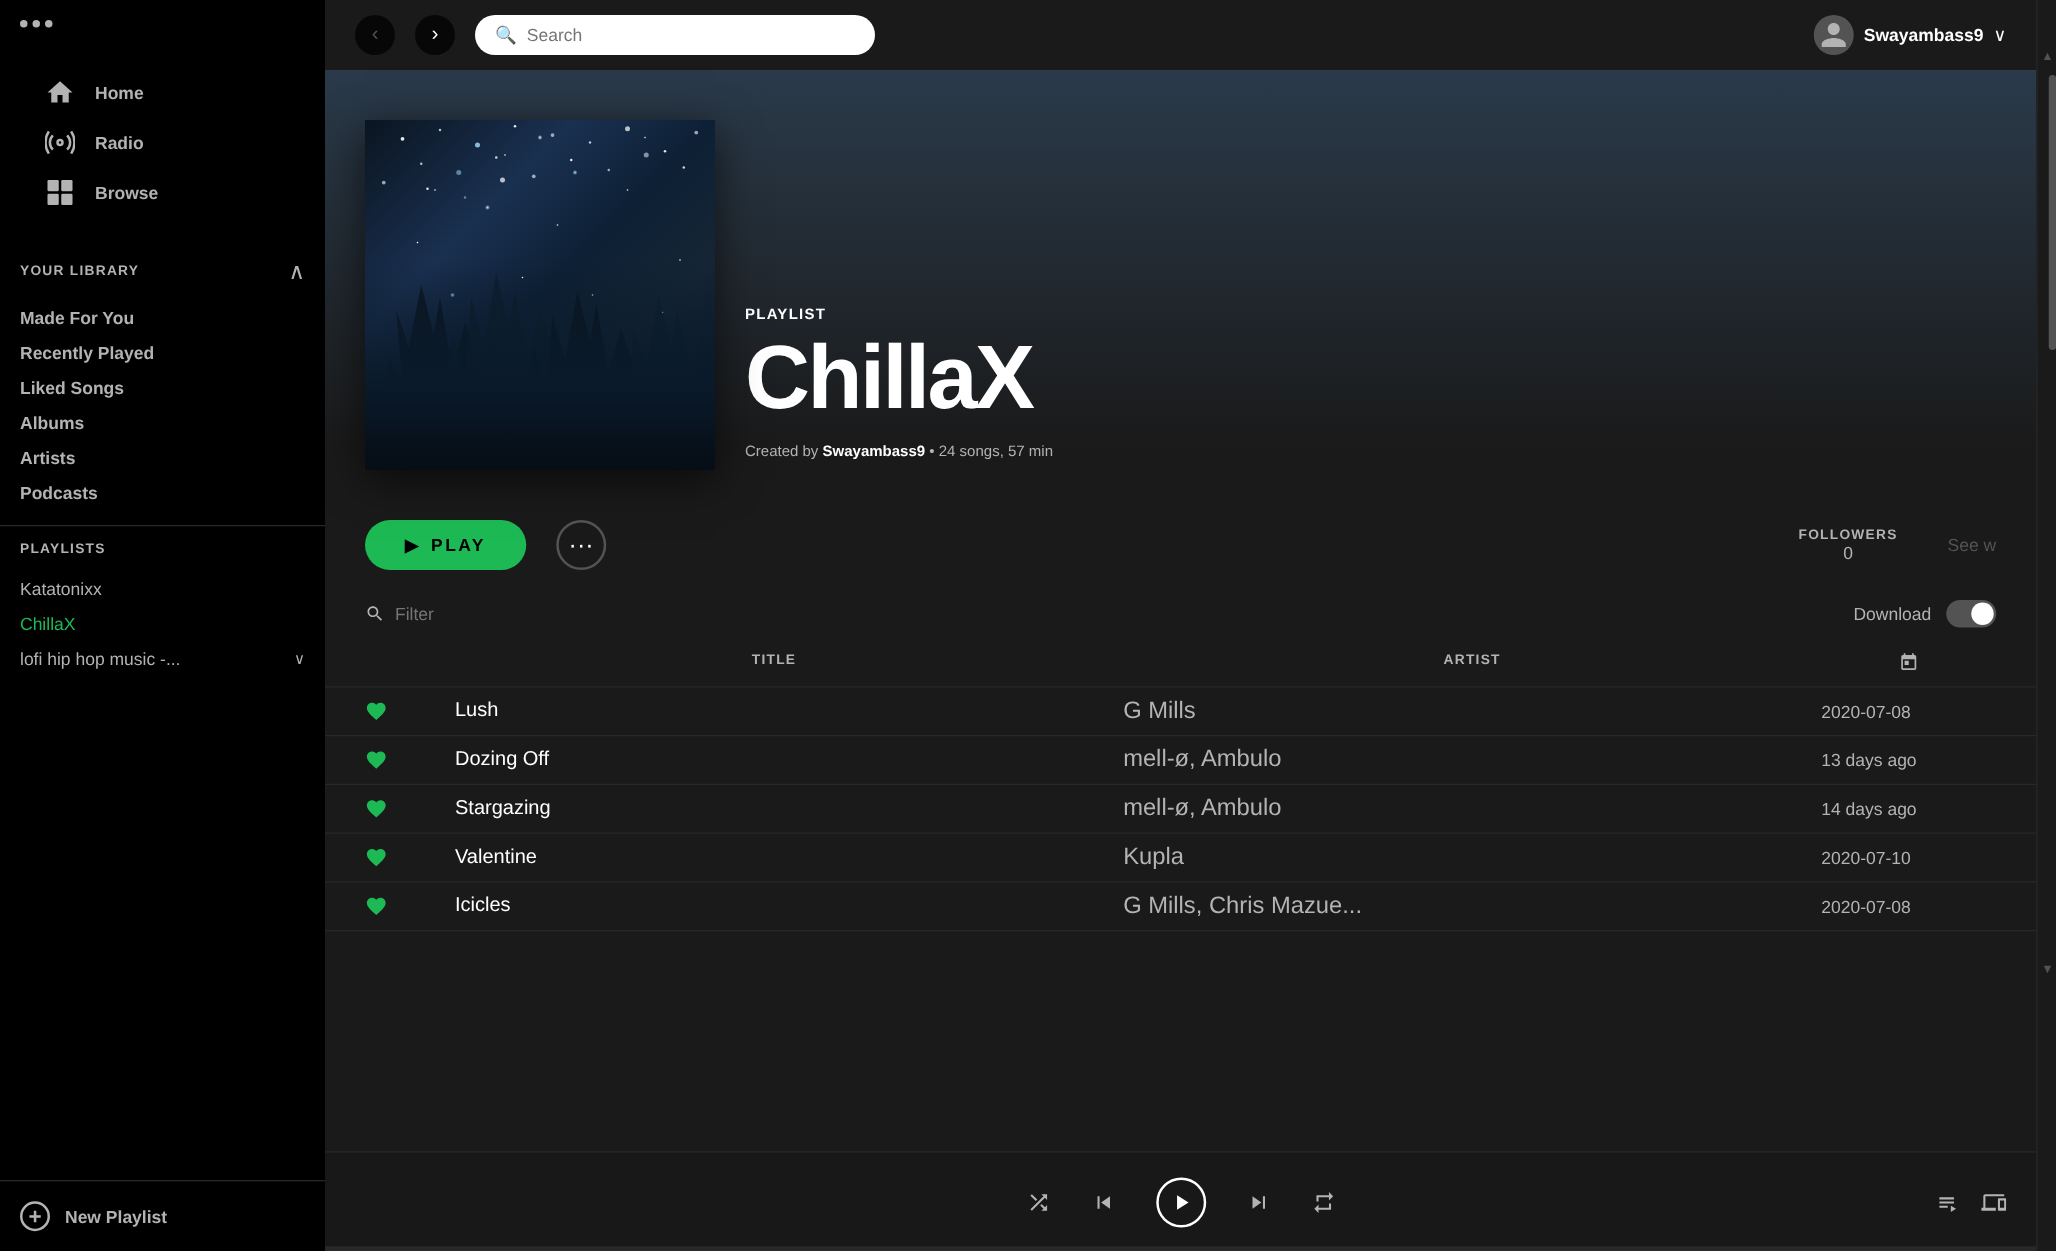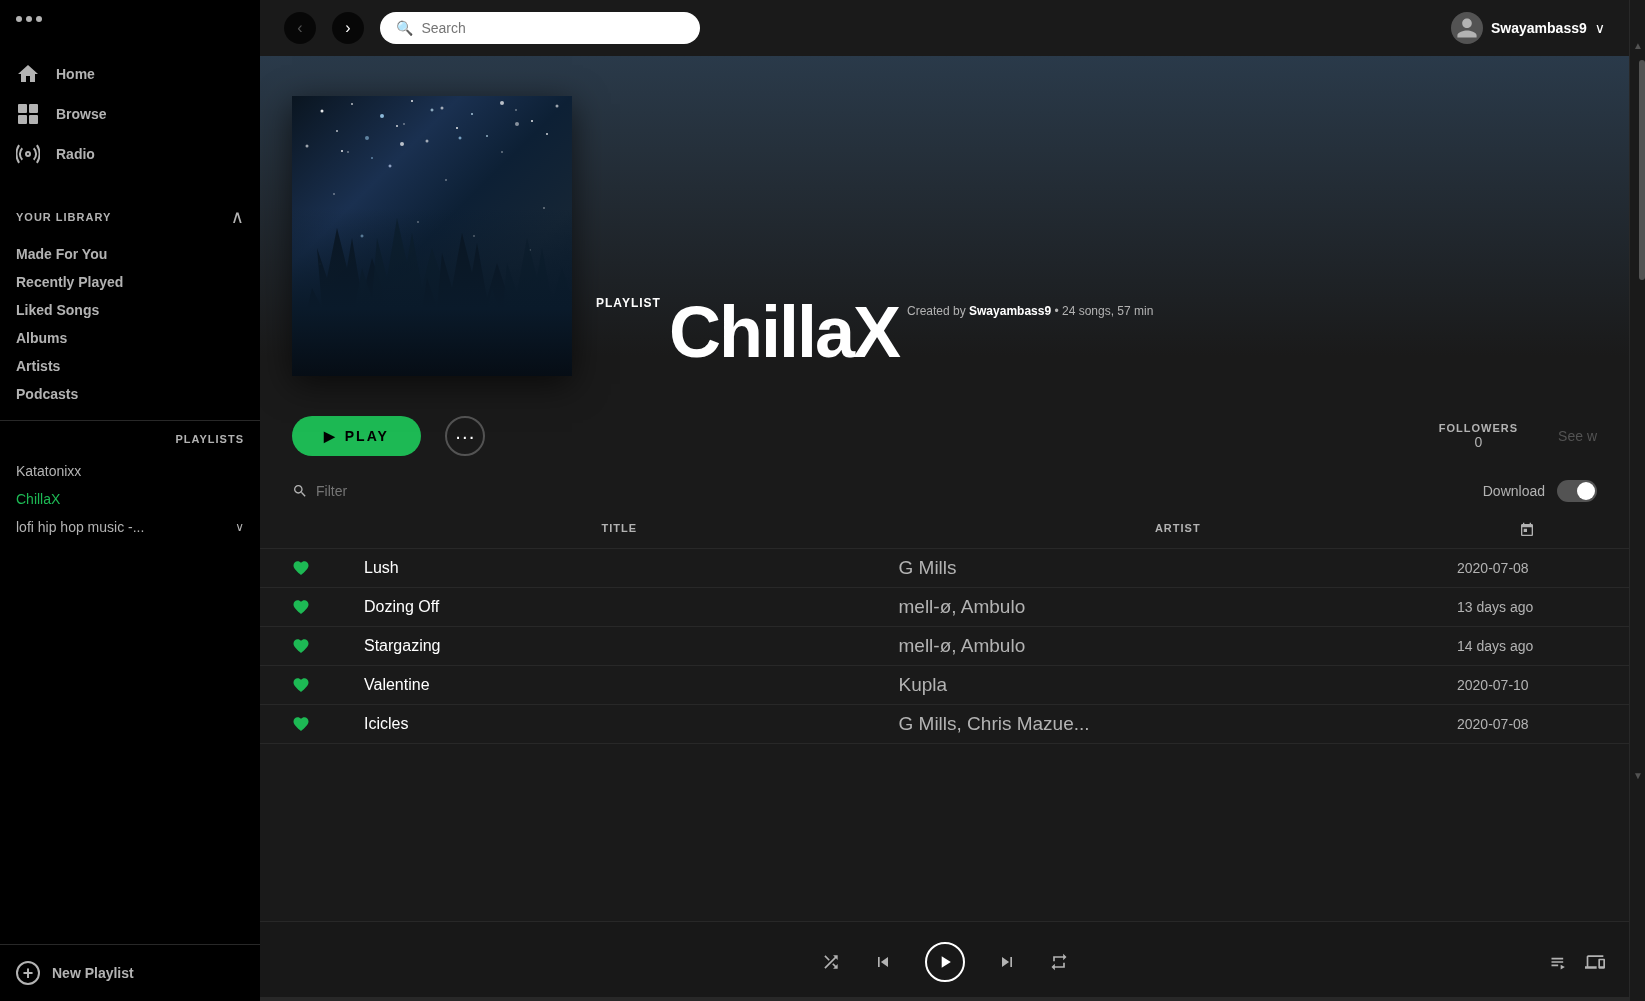--- a/index.html
+++ b/index.html
@@ -25,21 +25,21 @@
       width: 260px;
       background: #000;
       display: flex;
       flex-direction: column;
       flex-shrink: 0;
       height: 100%;
       overflow: hidden;
     }
 
     .sidebar-top {
-      padding: 16px 0;
+      padding: 16px 20px;
       text-align: right;
     }
 
     .sidebar-nav-item {
       display: flex;
       align-items: center;
       gap: 16px;
       padding: 8px 16px;
       color: #b3b3b3;
       cursor: pointer;
@@ -98,21 +98,20 @@
     .sidebar-divider {
       border: none;
       border-top: 1px solid #282828;
       margin: 12px 0;
     }
 
     .playlists-section {
       padding: 0 16px;
       flex: 1;
       overflow-y: auto;
-      text-align: right;
     }
 
     .playlists-title {
       font-size: 11px;
       font-weight: 700;
       letter-spacing: 1px;
       color: #b3b3b3;
       text-transform: uppercase;
       margin-bottom: 12px;
     }
@@ -313,21 +312,21 @@
     .cover-art::after {
       content: '';
       position: absolute;
       bottom: 0; left: 0; right: 0;
       height: 60%;
       background: linear-gradient(0deg, #060d15 0%, #0a1a2a 40%, transparent 100%);
     }
 
     .playlist-info {
       display: flex;
-      flex-direction: row;
+      flex-direction: column;
       gap: 8px;
       padding-bottom: 8px;
     }
 
     .playlist-type {
       font-size: 12px;
       font-weight: 700;
       letter-spacing: 1px;
       text-transform: uppercase;
       color: #fff;
@@ -617,40 +616,40 @@
       <div class="sidebar-nav-item">
         <div class="sidebar-nav-icon">
           <svg width="24" height="24" viewBox="0 0 24 24" fill="currentColor">
             <path d="M10 20v-6h4v6h5v-8h3L12 3 2 12h3v8z"></path>
           </svg>
         </div>
         <span>Home</span>
       </div>
       <div class="sidebar-nav-item">
         <div class="sidebar-nav-icon">
-          <svg width="24" height="24" viewBox="0 0 24 24" fill="currentColor">
-            <rect x="2" y="2" width="9" height="9" rx="1"></rect>
-            <rect x="2" y="13" width="9" height="9" rx="1"></rect>
-            <rect x="13" y="2" width="9" height="9" rx="1"></rect>
-            <rect x="13" y="13" width="9" height="9" rx="1"></rect>
-          </svg>
-        </div>
-        <span>Browse</span>
-      </div>
-      <div class="sidebar-nav-item">
-        <div class="sidebar-nav-icon">
           <svg width="24" height="24" viewBox="0 0 24 24" fill="none" stroke="currentColor" stroke-width="2">
             <circle cx="12" cy="12" r="2"></circle>
             <path d="M6.3 6.3a8 8 0 0 0 0 11.4"></path>
             <path d="M17.7 6.3a8 8 0 0 1 0 11.4"></path>
             <path d="M3.1 3.1a16 16 0 0 0 0 17.8"></path>
             <path d="M20.9 3.1a16 16 0 0 1 0 17.8"></path>
           </svg>
         </div>
         <span>Radio</span>
+      </div>
+      <div class="sidebar-nav-item">
+        <div class="sidebar-nav-icon">
+          <svg width="24" height="24" viewBox="0 0 24 24" fill="currentColor">
+            <rect x="2" y="2" width="9" height="9" rx="1"></rect>
+            <rect x="2" y="13" width="9" height="9" rx="1"></rect>
+            <rect x="13" y="2" width="9" height="9" rx="1"></rect>
+            <rect x="13" y="13" width="9" height="9" rx="1"></rect>
+          </svg>
+        </div>
+        <span>Browse</span>
       </div>
     </div>
 
     <div class="sidebar-section">
       <div class="sidebar-section-header">
         <span class="sidebar-section-title">YOUR LIBRARY</span>
         <span class="sidebar-section-collapse">∧</span>
       </div>
       <a class="sidebar-library-item">Made For You</a>
       <a class="sidebar-library-item">Recently Played</a>

